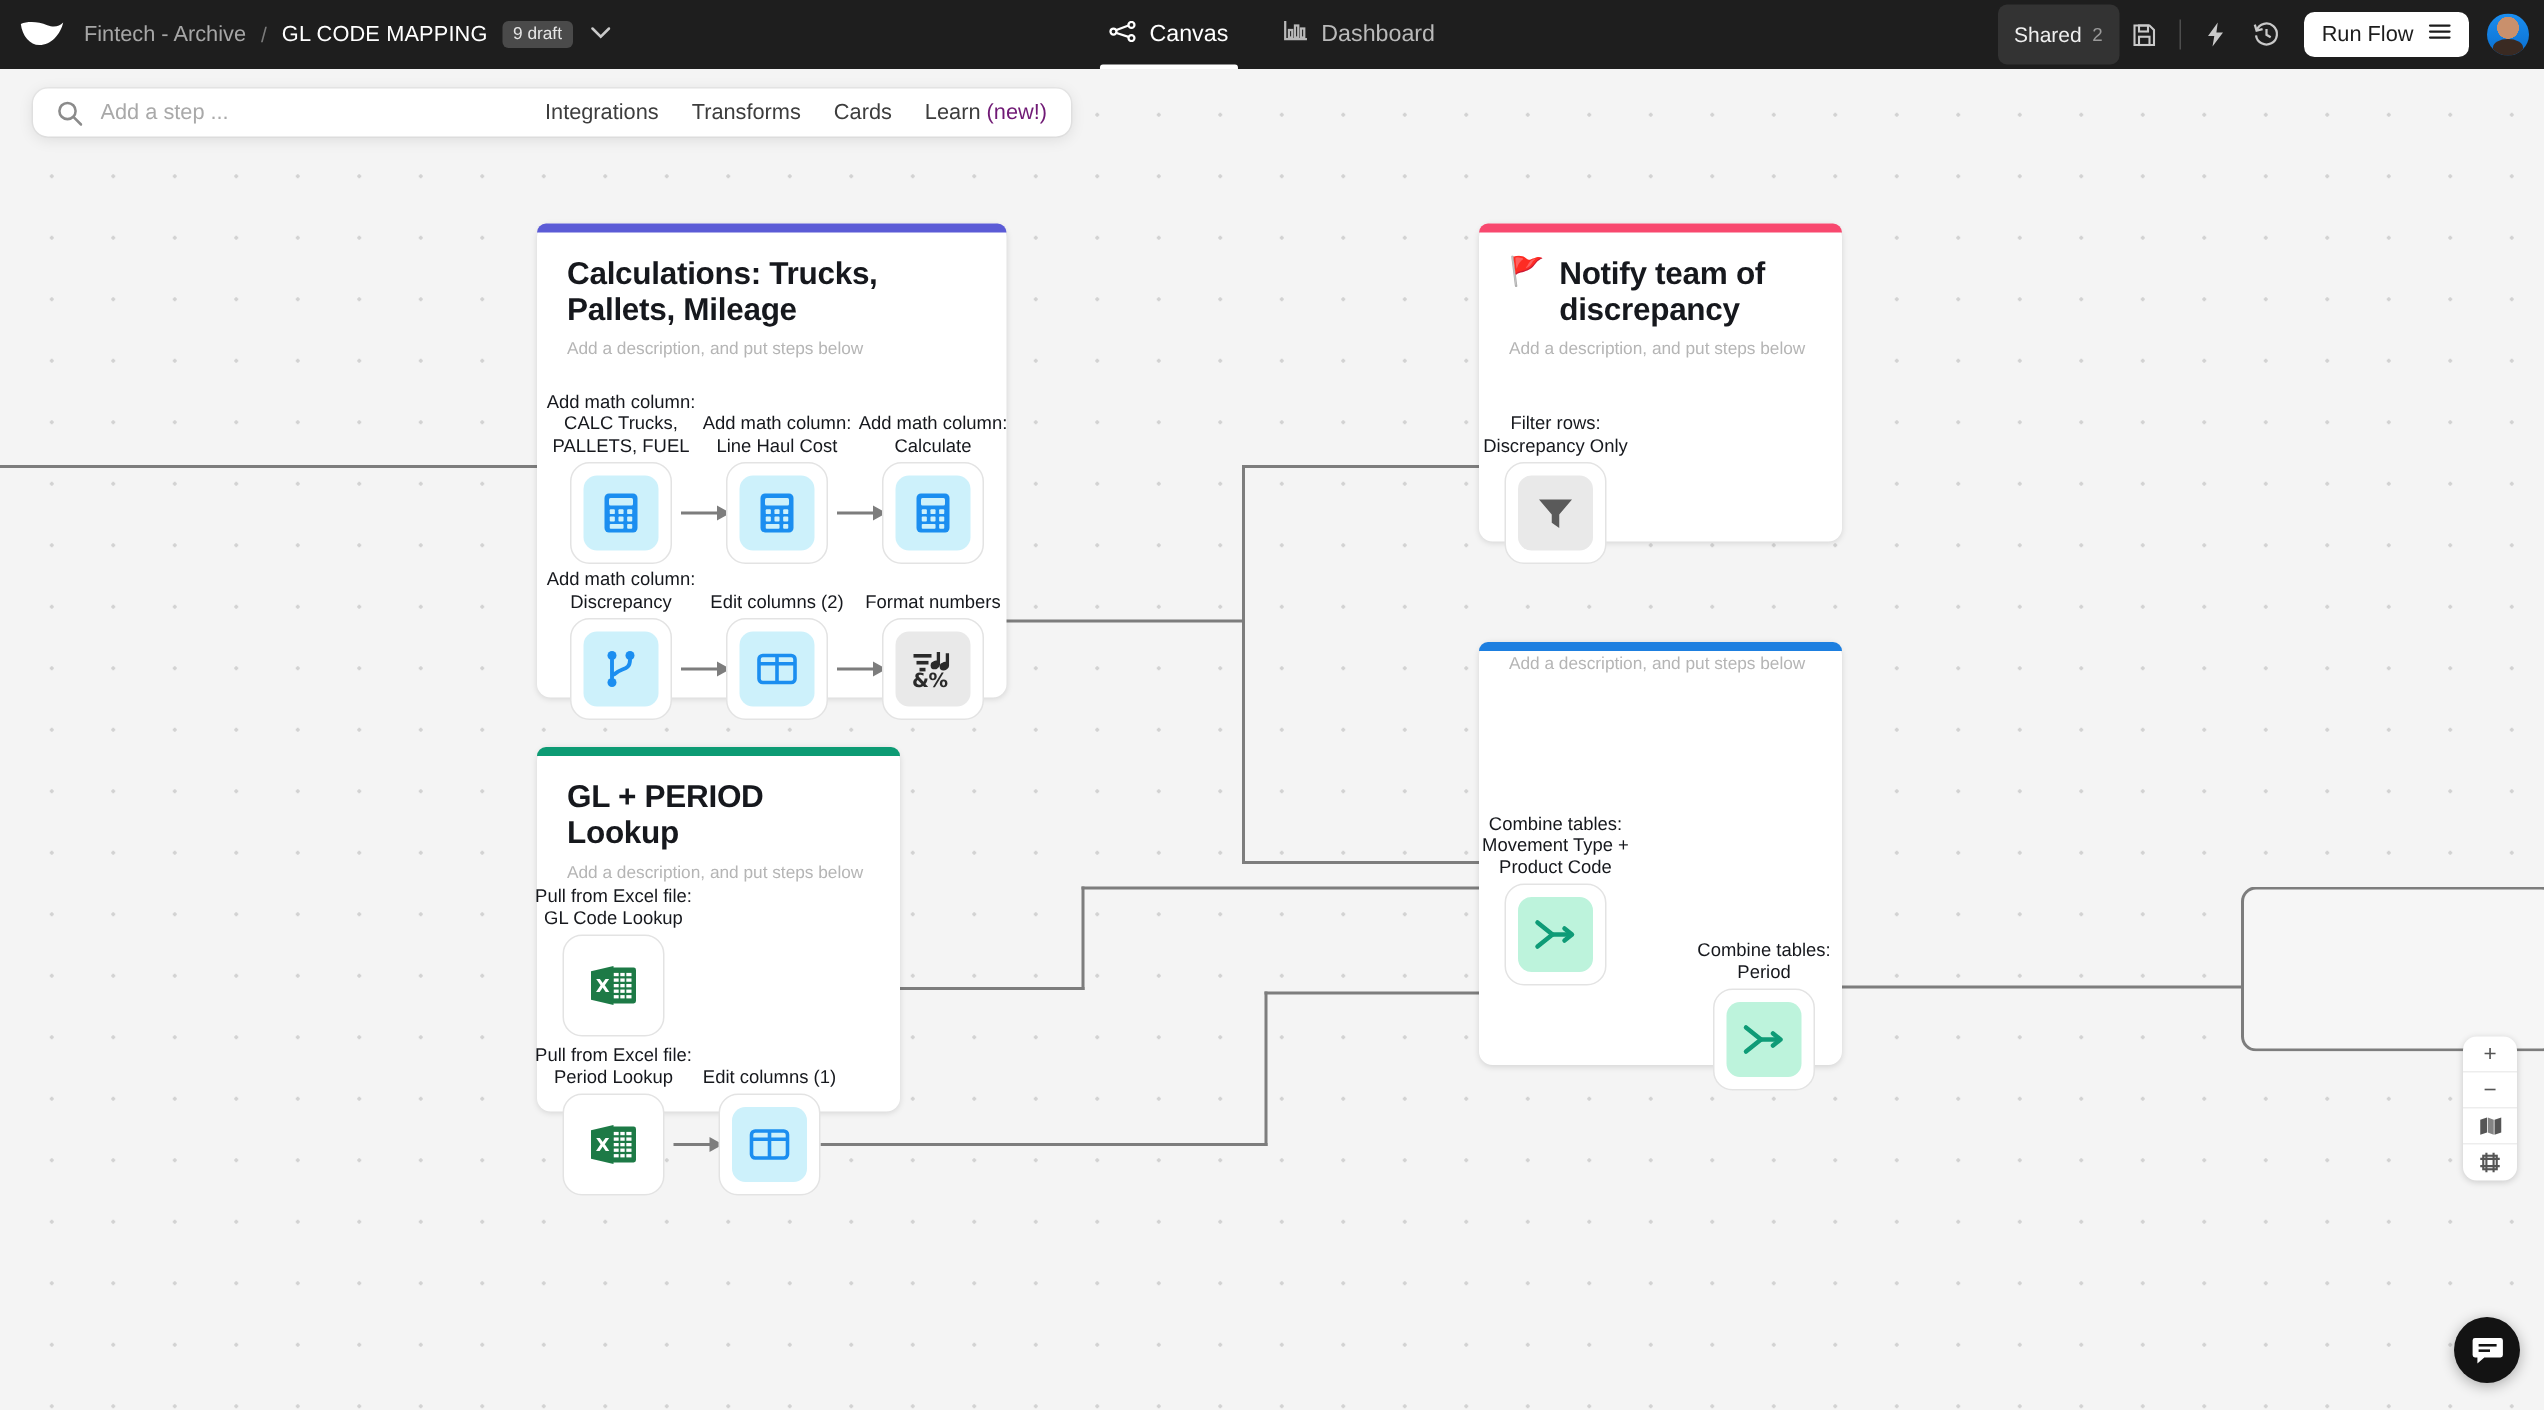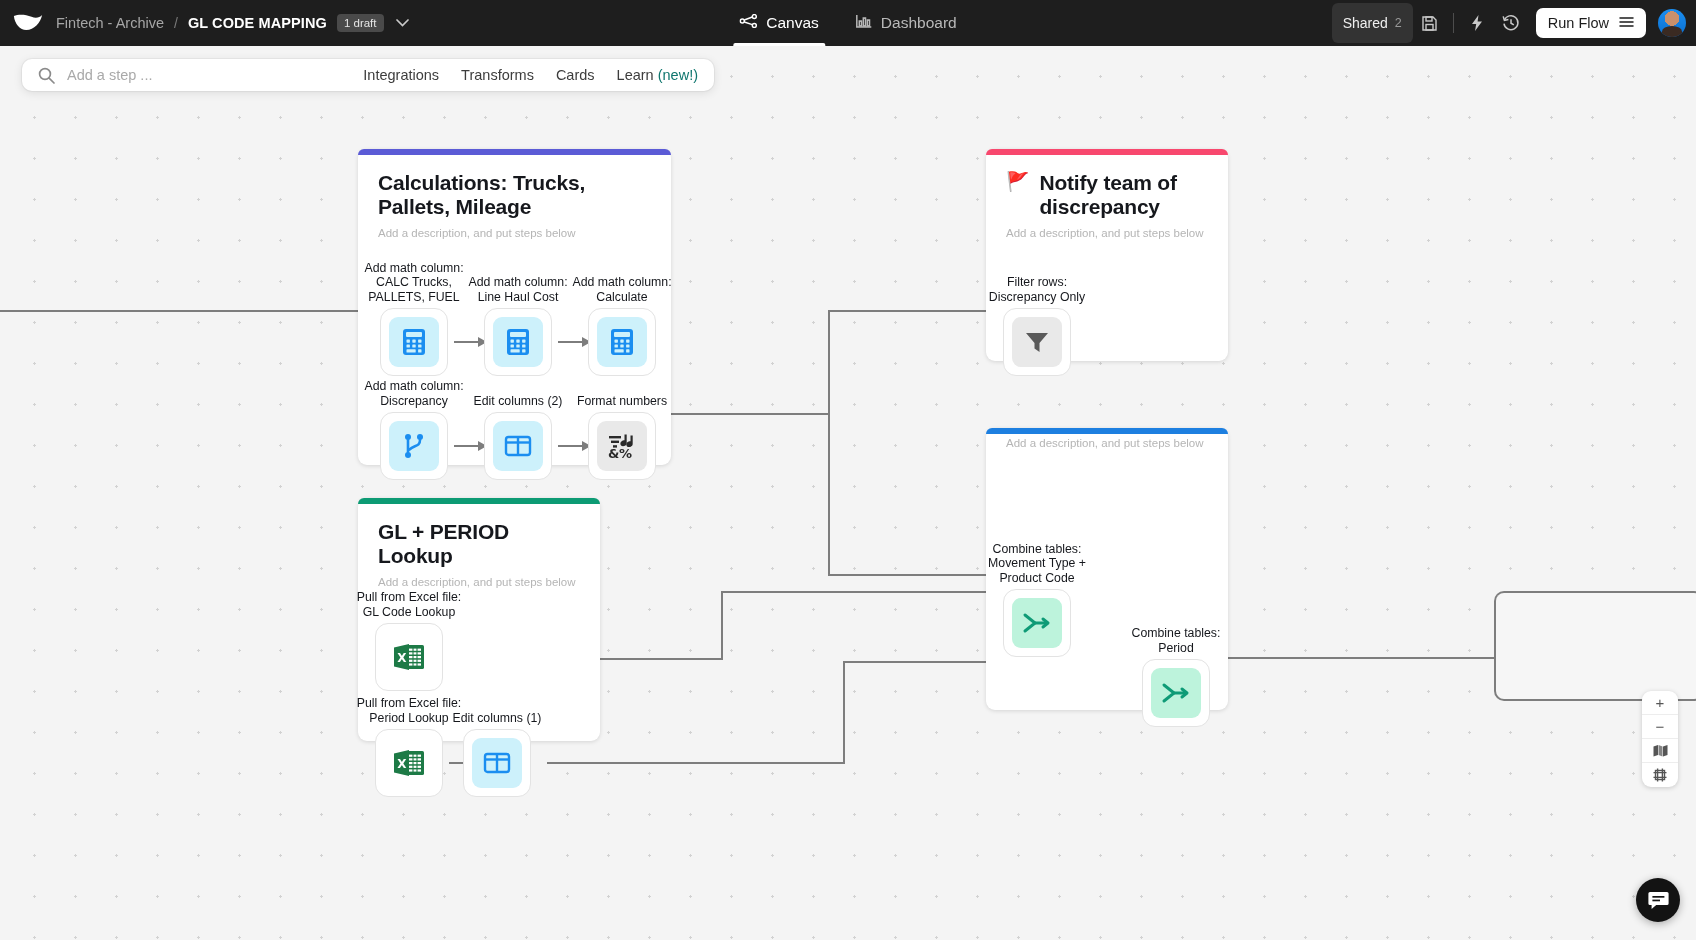--- a/index.html
+++ b/index.html
@@ -15,21 +15,21 @@
     position: absolute; top: 0; left: 0;
     width: 1696px; height: 46px;
     background: #1e1e1e;
     display: flex; align-items: center;
     z-index: 60;
   }
   .logo-wrap { width: 56px; display:flex; align-items:center; justify-content:center; }
   .logo { width: 30px; height: 20px; }
   .crumb-sep { color:#7a7a7a; font-size:14px; margin:0 10px; }
   .crumb-project { color:#a6a6a6; font-size:14.5px; }
-  .crumb-flow { color:#ffffff; font-size:14.5px; font-weight:700; letter-spacing:.1px;}
+  .crumb-flow { color:#ffffff; font-size:14.5px; font-weight:400; letter-spacing:.1px;}
   .draft-badge {
     background:#4a4a4a; color:#e6e6e6; font-size:11.5px;
     padding:3px 7px; border-radius:4px; margin-left:10px;
   }
   .chev-btn { margin-left:12px; color:#c9c9c9; font-size:11px; cursor:pointer; }
 
   .center-tabs {
     position:absolute; left:50%; transform:translateX(-50%);
     height:46px; display:flex; align-items:stretch;
   }
@@ -84,21 +84,21 @@
     display:flex; align-items:center; padding:0 16px; z-index:50;
   }
   .search-ico { color:#8b8b8b; display:flex; margin-right:12px; }
   .search-input {
     border:none; outline:none; font-size:14.5px; color:#333;
     font-family:"Liberation Sans", sans-serif; flex:1; background:transparent;
   }
   .search-input::placeholder { color:#a9a9a9; }
   .slinks { display:flex; align-items:center; gap:22px; padding-left:14px; }
   .slink { font-size:14.5px; color:#3d3d3d; cursor:pointer; white-space:nowrap; }
-  .slink .new { color:#0f766e; }
+  .slink .new { color:#701a75; }
 
   
   .canvas {
     position:absolute; top:46px; left:0; width:1696px; height:894px;
     background-color:#f4f4f4;
     background-image: radial-gradient(#d2d2d2 1.1px, transparent 1.1px);
     background-size: 41px 41px;
     background-position: 14px 10px;
     overflow:hidden;
   }
@@ -173,21 +173,21 @@
 
 <div class="topbar">
   <div class="logo-wrap">
     <svg class="logo" viewBox="0 0 34 22">
       <path d="M1 3 C6 1 14 1 21 4 C26 6 30 5 33 2 C31 11 24 19 15 19 C8 19 2 12 1 3 Z" fill="#fff"></path>
     </svg>
   </div>
   <span class="crumb-project">Fintech - Archive</span>
   <span class="crumb-sep">/</span>
   <span class="crumb-flow">GL CODE MAPPING</span>
-  <span class="draft-badge">1 draft</span>
+  <span class="draft-badge">9 draft</span>
   <span class="chev-btn">
     <svg width="13" height="8" viewBox="0 0 13 8">
         <path d="M1 1 L6.5 6.5 L12 1" stroke="currentColor" stroke-width="1.7" fill="none" stroke-linecap="round"></path>
       </svg>
   </span>
 
   <div class="center-tabs">
     <div class="tab active">
       <span>
         <svg width="18" height="14" viewBox="0 0 18 14" fill="none" stroke="currentColor" stroke-width="1.5">
@@ -499,21 +499,21 @@
                 <path d="M25 6 V24"></path>
             </g>
             <path d="M2 5.5 L17 2 V28 L2 24.5 Z" fill="#1d7a46"></path>
             <text x="5.2" y="19.5" font-family="DejaVu Sans, sans-serif" font-size="12" font-weight="bold" fill="#ffffff">X</text>
           </svg>
         </div>
       </div>
     </div>
     <div class="arrow" style="left:91px; top:264px; width:32px;"></div>
 
-    <div class="step" style="left:105px; top:231px;">
+    <div class="step" style="left:121px; top:231px;">
       <div class="step-label">Edit columns (1)</div>
       <div class="node">
         <div class="node-inner n-blue">
           <svg width="28" height="24" viewBox="0 0 28 24" fill="none" stroke="#1b8ef0" stroke-width="2.4">
             <rect x="2" y="3" width="24" height="18" rx="2.5"></rect>
             <path d="M14 3 V21"></path>
               <path d="M2 8.5 H26"></path>
           </svg>
         </div>
       </div>

